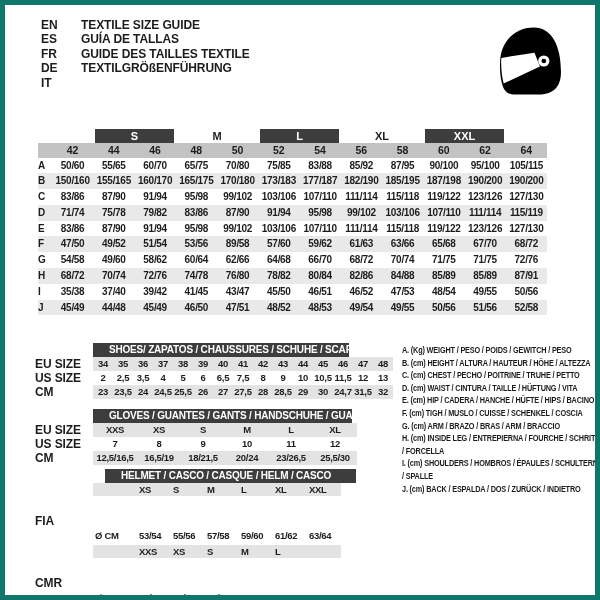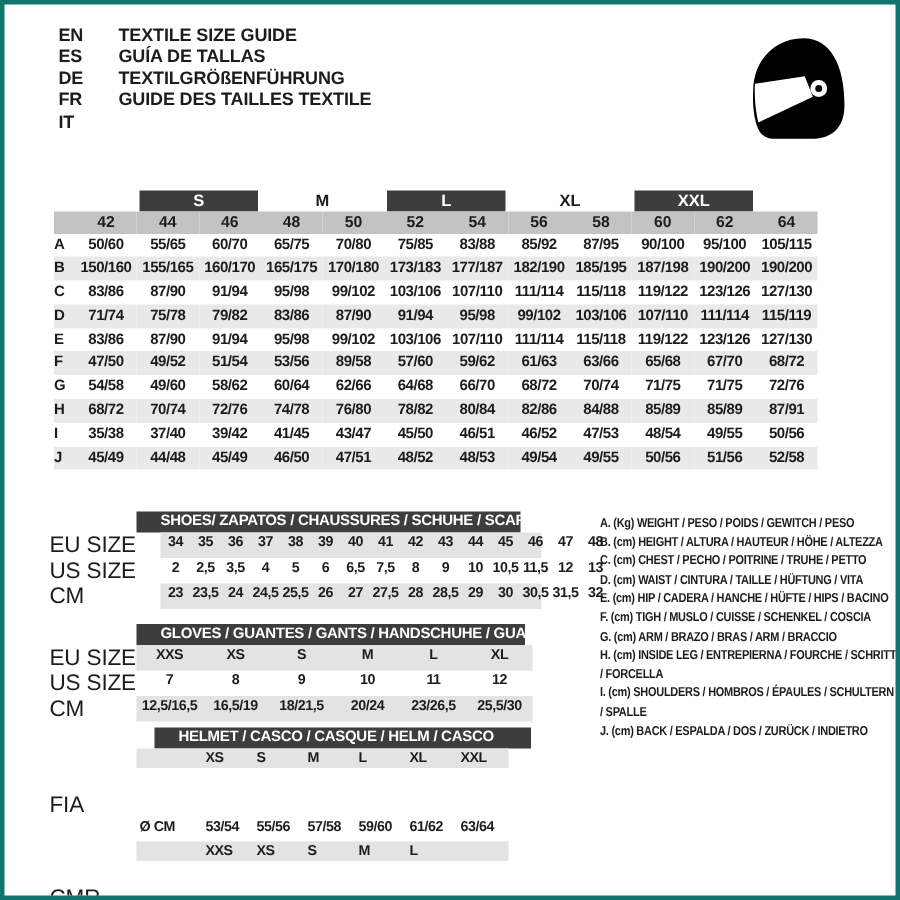--- a/index.html
+++ b/index.html
@@ -1,18 +1,18 @@
 <!DOCTYPE html>
 <html><head>
 <meta charset="utf-8">
 <style>
   html,body{margin:0;padding:0;background:#fff;}
   .page{
     position:relative;width:600px;height:600px;box-sizing:border-box;
-    background:#fff;border:3px solid #0f766e;overflow:hidden;
+    background:#fff;border:5px solid #0f766e;overflow:hidden;
     font-family:"Liberation Sans",sans-serif;color:#1c1c1c;
     -webkit-font-smoothing:antialiased;
   }
   
   .lang-list{position:absolute;top:13px;left:36px;}
   .lang-row{display:flex;font-size:12px;font-weight:700;line-height:14.4px;letter-spacing:-0.1px;}
   .lang-code{width:40px;flex:0 0 40px;}
   .helmet-wrap{position:absolute;top:12px;right:27px;width:78px;height:88px;}
   .helmet-wrap svg{width:100%;height:100%;}
   
@@ -36,26 +36,26 @@
   .sub-head-spacer{flex:0 0 58px;}
   .sub-head-bar{
     background:#3d3d3d;color:#fff;font-size:10px;font-weight:700;
     height:14px;line-height:14px;padding-left:16px;letter-spacing:-0.2px;white-space:nowrap;
   }
   .shoes .sub-head-bar{width:240px;}
   .gloves .sub-head-bar{width:243px;}
   .helmet .sub-head-bar{width:235px;margin-left:12px;}
   .sub-row{display:flex;}
   .sub-label{
-    flex:0 0 58px;font-size:15px;font-weight:400;letter-spacing:-0.1px;
+    flex:0 0 58px;font-size:12px;font-weight:700;letter-spacing:-0.1px;
     display:flex;align-items:center;
   }
   .sub-data{display:grid;}
   .sub-data.shade{background:#e3e3e3;}
-  .shoes .sub-data{grid-template-columns:repeat(15,20px);width:254px;margin-left:16px;}
+  .shoes .sub-data{grid-template-columns:repeat(15,20px);width:300px;}
   .gloves .sub-data{grid-template-columns:repeat(6,44px);width:264px;}
   .helmet .sub-data{grid-template-columns:44px repeat(6,34px);width:248px;}
   .sub-cell{
     font-size:9.5px;font-weight:700;letter-spacing:-0.3px;white-space:nowrap;
     height:14px;line-height:14px;text-align:center;
   }
   .helmet .sub-cell{text-align:left;padding-left:2px;}
   .helmet .sub-row.size-row .sub-cell{height:13px;line-height:13px;}
   .helmet .sub-row.value-row .sub-cell{height:15px;line-height:15px;margin-bottom:2px;margin-top:32px;}
   
@@ -75,26 +75,26 @@
   <div class="lang-list">
       <div class="lang-row">
         <div class="lang-code">EN</div>
         <div class="lang-title">TEXTILE SIZE GUIDE</div>
       </div>
       <div class="lang-row">
         <div class="lang-code">ES</div>
         <div class="lang-title">GUÍA DE TALLAS</div>
       </div>
       <div class="lang-row">
+        <div class="lang-code">FR</div>
+        <div class="lang-title">GUIDE DES TAILLES TEXTILE</div>
+      </div>
+      <div class="lang-row">
         <div class="lang-code">DE</div>
         <div class="lang-title">TEXTILGRÖßENFÜHRUNG</div>
-      </div>
-      <div class="lang-row">
-        <div class="lang-code">FR</div>
-        <div class="lang-title">GUIDE DES TAILLES TEXTILE</div>
       </div>
       <div class="lang-row">
         <div class="lang-code">IT</div>
       </div>
     </div>
 
   <div class="helmet-wrap">
     <svg viewBox="0 0 100 100" xmlns="http://www.w3.org/2000/svg" aria-hidden="true">
       <path fill="#000" d="M56 7 C 31 7, 14 26, 13 50 C 12.4 62, 13 74, 17 84 C 19.4 89.5, 24 93, 30 93 L 62 93
            C 80 93, 91 84, 91 64 C 91 30, 79 7, 56 7 Z"></path>
@@ -313,21 +313,21 @@
               <div class="sub-cell">24</div>
               <div class="sub-cell">24,5</div>
               <div class="sub-cell">25,5</div>
               <div class="sub-cell">26</div>
               <div class="sub-cell">27</div>
               <div class="sub-cell">27,5</div>
               <div class="sub-cell">28</div>
               <div class="sub-cell">28,5</div>
               <div class="sub-cell">29</div>
               <div class="sub-cell">30</div>
-              <div class="sub-cell">30,5</div>
+              <div class="sub-cell">24,7</div>
               <div class="sub-cell">31,5</div>
               <div class="sub-cell">32</div>
             </div>
           </div>
         </div>
     </div>
 
     <div class="sub-table gloves">
       <div class="sub-head-row">
         <div class="sub-head-spacer"></div>

